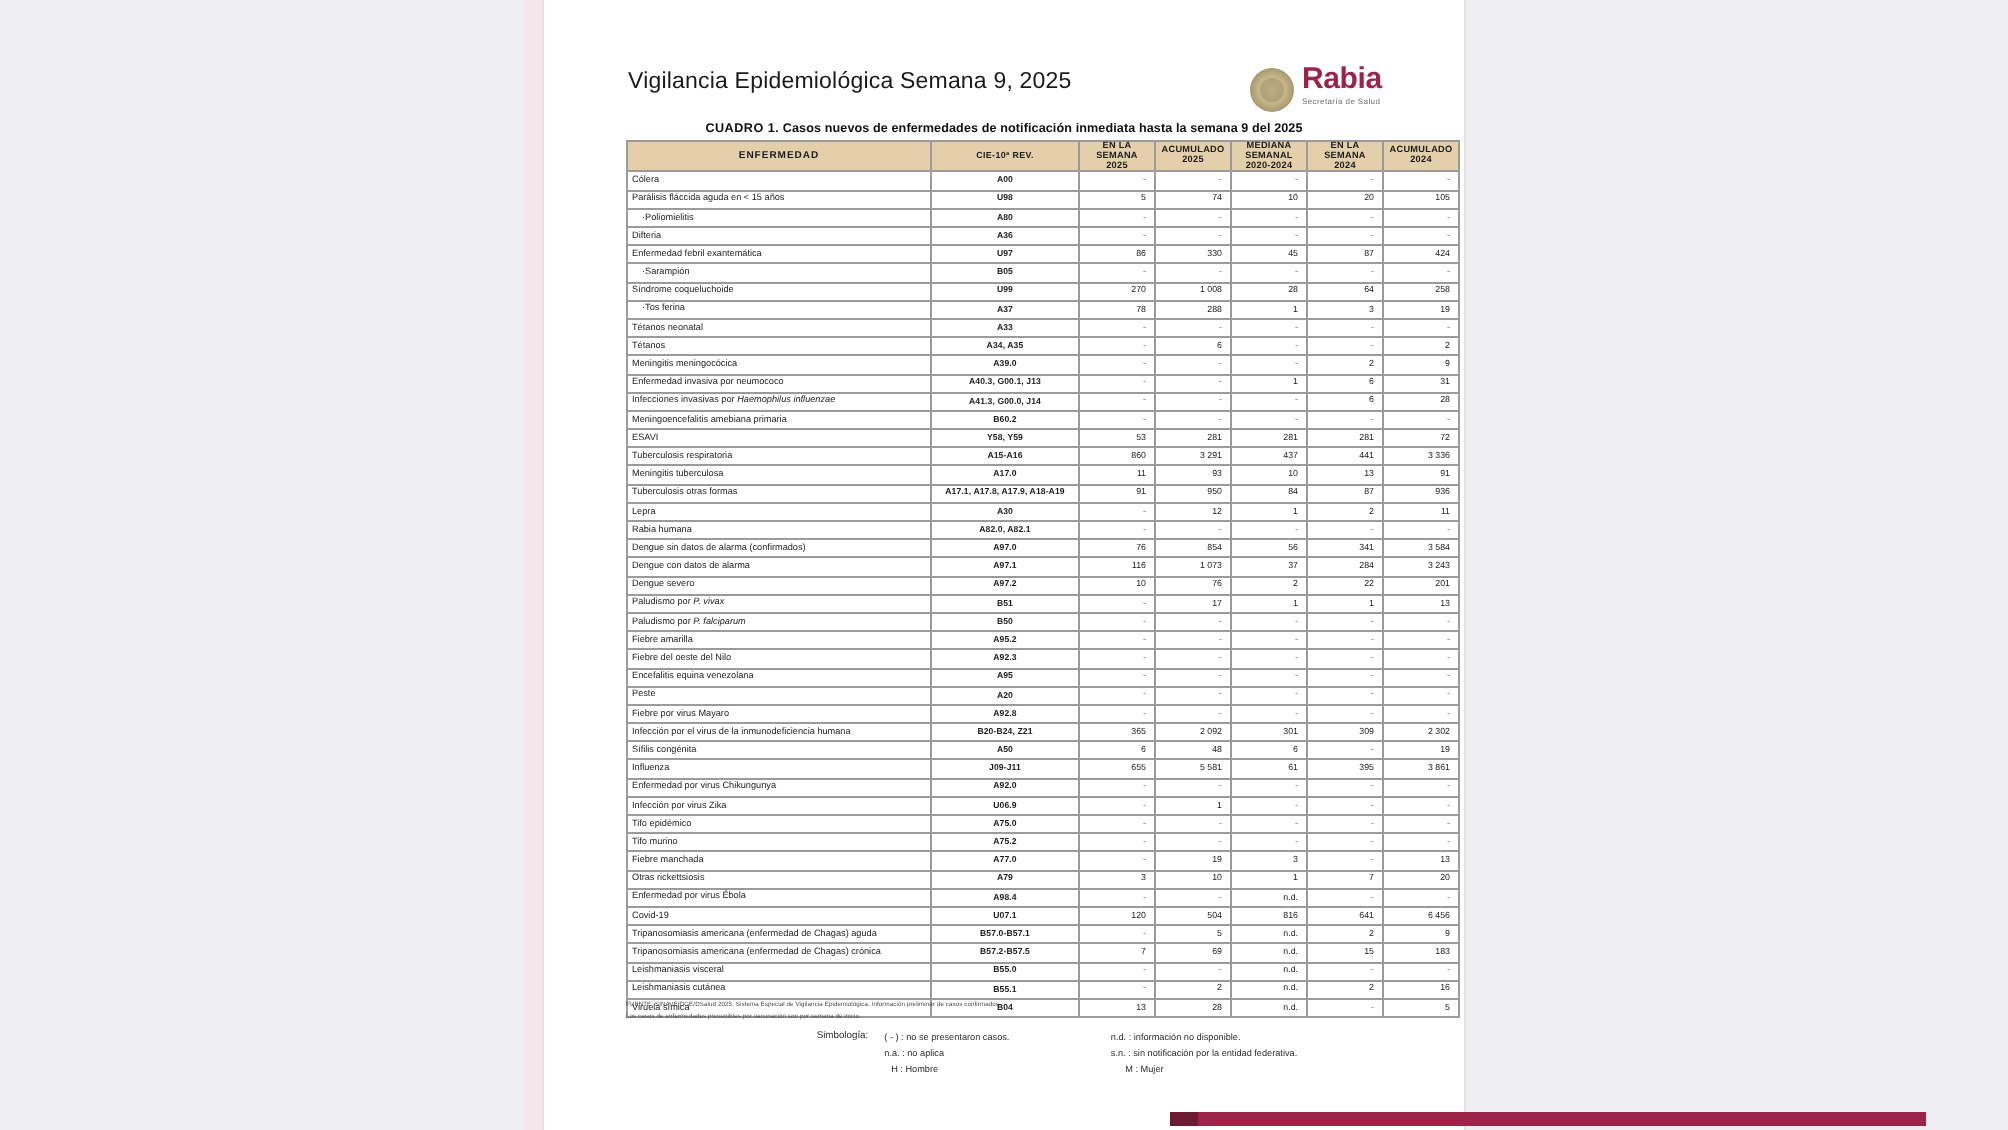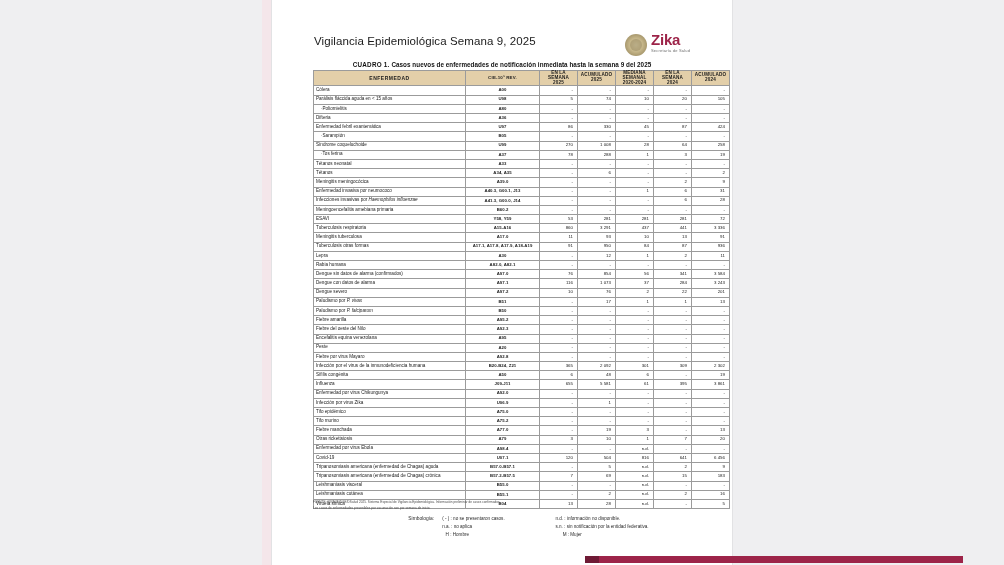--- a/index.html
+++ b/index.html
@@ -124,21 +124,21 @@
   <div class="side-right"></div>
   <div class="pink-strip"></div>
 
   <div class="page">
 
     <div class="doc-header">
       <div class="doc-title">Vigilancia Epidemiológica Semana 9, 2025</div>
       <div class="logo-wrap">
         <div class="logo-seal"></div>
         <div class="logo-text">
-          <div class="logo-salud">Zika</div>
+          <div class="logo-salud">Rabia</div>
           <div class="logo-sub">Secretaría de Salud</div>
         </div>
       </div>
     </div>
 
     <div class="cuadro-title">
       <span class="lead">CUADRO 1.</span>
       <span>Casos nuevos de enfermedades de notificación inmediata hasta la semana 9 del 2025</span>
     </div>
 

